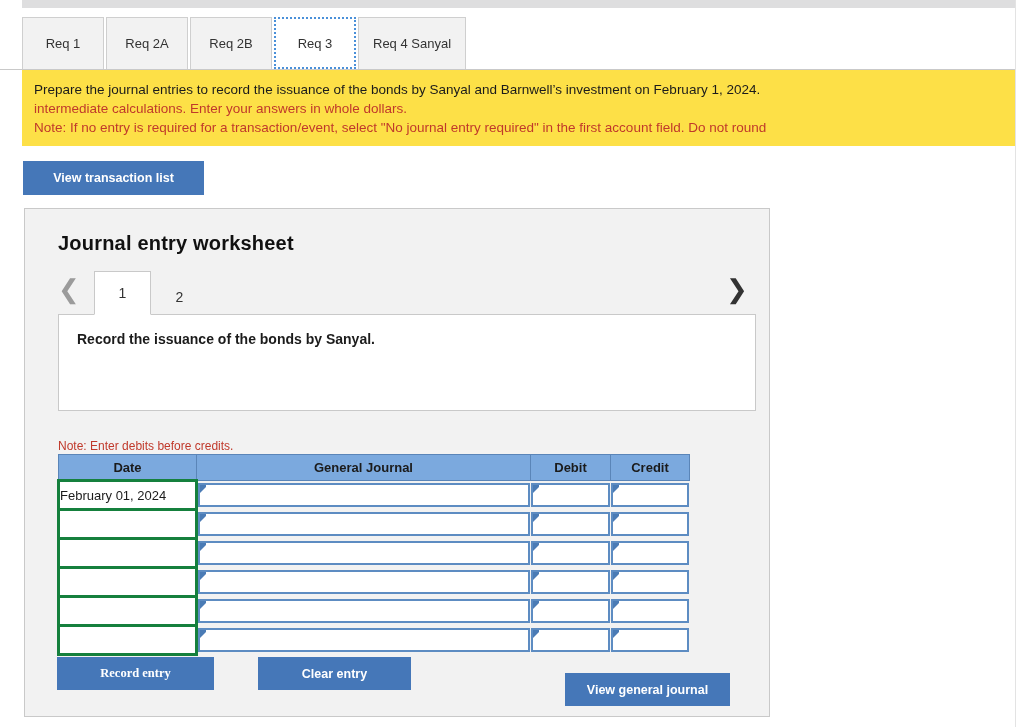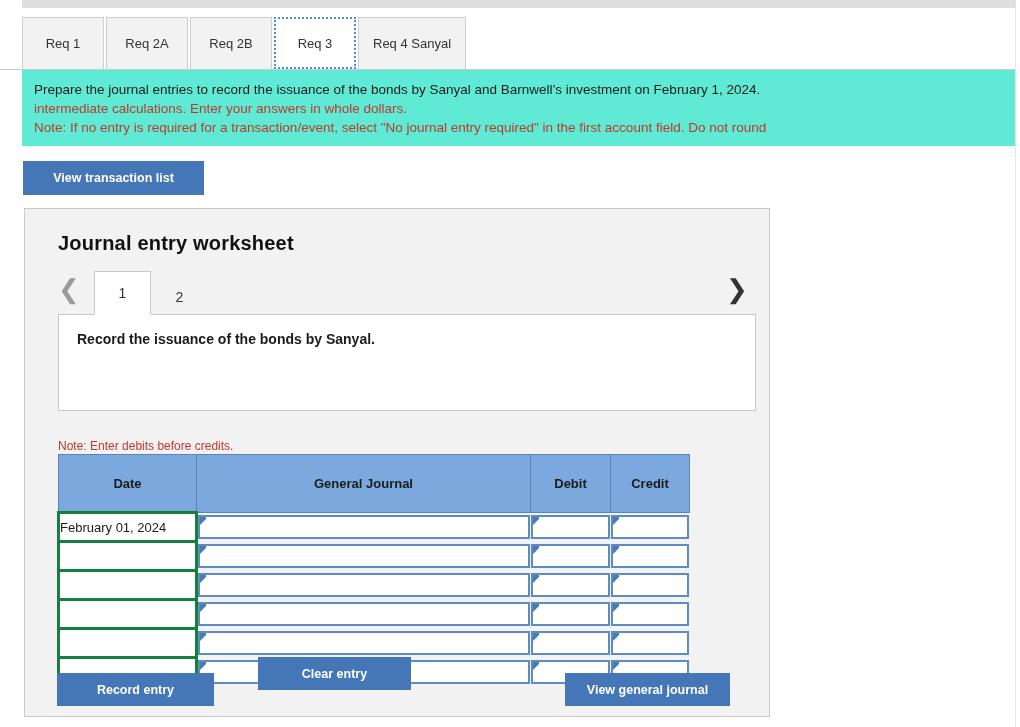--- a/index.html
+++ b/index.html
@@ -75,21 +75,21 @@
     color: #333333;
   }
 
   
   .instructions {
     position: absolute;
     left: 22px;
     top: 70px;
     width: 993px;
     height: 76px;
-    background: #5eead4;
+    background: #fde047;
     box-sizing: border-box;
     padding: 10px 12px 0 12px;
   }
   .instr-line {
     font-size: 13.5px;
     line-height: 19px;
     color: #1b1b1b;
   }
   .instr-note {
     font-size: 13.5px;
@@ -222,21 +222,21 @@
     table-layout: fixed;
   }
   .jtable th {
     background: #7ba9de;
     border: 1px solid #5a85b8;
     height: 24px;
     font-size: 13px;
     font-weight: bold;
     color: #1b1b1b;
     text-align: center;
-    padding: 16px;
+    padding: 0;
   }
   .jtable td {
     padding: 0;
     border: 3px solid #15803d;
     height: 26px;
     background: #ffffff;
     vertical-align: middle;
   }
   .col-date  { width: 138px; }
   .col-gj    { width: 334px; }
@@ -274,23 +274,24 @@
     height: 0;
     border-left: 6px solid #4a7bb5;
     border-bottom: 6px solid transparent;
     border-top: 2px solid #4a7bb5;
   }
 
   
   .btn-record {
     position: absolute;
     left: 32px;
-    top: 464px;
+    top: 448px;
     width: 157px;
     height: 33px;
+    font-family: Liberation Serif, serif;
   }
   .btn-clear {
     position: absolute;
     left: 233px;
     top: 448px;
     width: 153px;
     height: 33px;
   }
   .btn-vgj {
     position: absolute;

